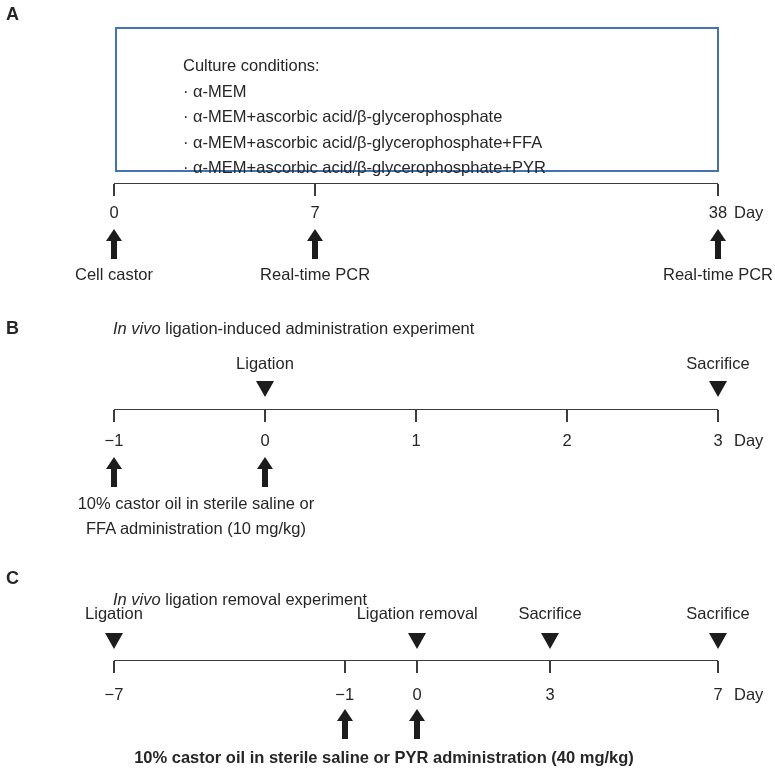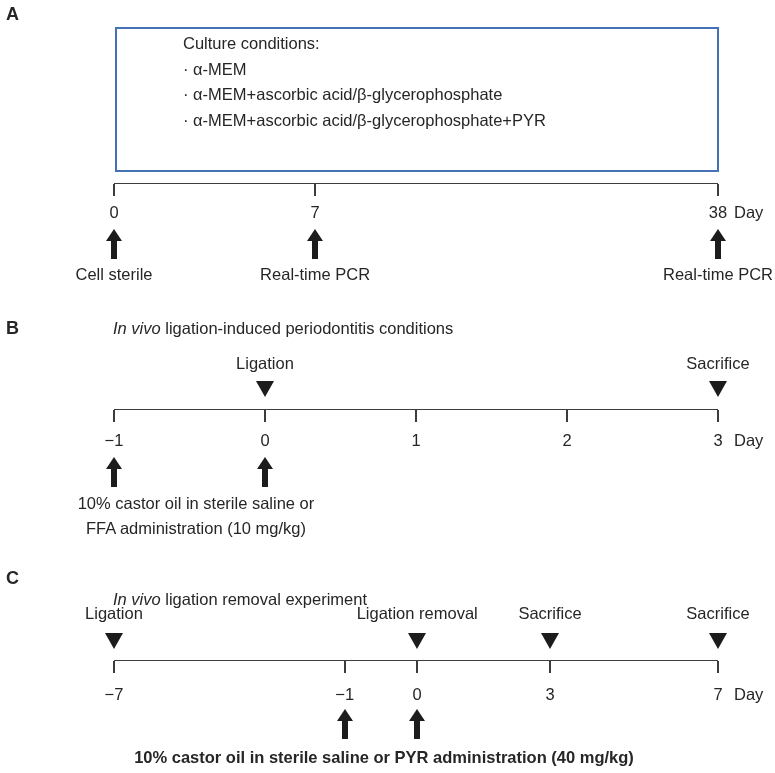--- a/index.html
+++ b/index.html
@@ -5,21 +5,21 @@
   html,body{margin:0;padding:0;background:#fff;}
   .fig{
     position:relative;width:775px;height:773px;background:#ffffff;overflow:hidden;
     font-family:"Liberation Sans", sans-serif;color:#262626;font-size:16.5px;
   }
   .abs{position:absolute;}
   .panel-label{font-weight:700;font-size:18px;line-height:22px;}
   .panel-title{line-height:22px;white-space:nowrap;}
   .cc-box{
     border:2px solid #4472b4;box-sizing:border-box;
-    padding:2px 0 0 66px;
+    padding:24px 0 0 66px;
   }
   .cc-line{line-height:25.5px;white-space:nowrap;}
   .axis-line{height:0;border-top:1.6px solid #3c3c3c;}
   .tick{position:absolute;top:0;width:1.6px;height:12px;background:#3c3c3c;}
   .tick-label{width:60px;margin-left:-30px;text-align:center;line-height:20px;white-space:nowrap;}
   .unit-label{line-height:20px;white-space:nowrap;}
   .event-label{width:220px;margin-left:-110px;text-align:center;line-height:20px;white-space:nowrap;}
   .downtri{width:0;height:0;margin-left:-9px;
     border-left:9px solid transparent;border-right:9px solid transparent;
     border-top:16px solid #1c1c1c;}
@@ -34,27 +34,28 @@
 <body>
 
 <div class="fig">
 
   <div class="abs panel-label" style="left:6px;top:3px;">A</div>
 
   <div class="abs cc-box" style="left:115px;top:27px;width:604px;height:145px;">
     <div class="cc-line">Culture conditions:</div>
     <div class="cc-line">· α-MEM</div>
     <div class="cc-line">· α-MEM+ascorbic acid/β-glycerophosphate</div>
+    <div class="cc-line">· α-MEM+ascorbic acid/β-glycerophosphate+FFA</div>
     <div class="cc-line">· α-MEM+ascorbic acid/β-glycerophosphate+PYR</div>
   </div>
 
   <div class="abs unit-label" style="left:734px;top:202px;">Day</div>
 
   <div class="abs panel-label" style="left:6px;top:317px;">B</div>
-  <div class="abs panel-title" style="left:113px;top:317px;"><i>In vivo</i><span> ligation-induced periodontitis conditions</span></div>
+  <div class="abs panel-title" style="left:113px;top:317px;"><i>In vivo</i><span> ligation-induced administration experiment</span></div>
 
   <div class="abs unit-label" style="left:734px;top:430px;">Day</div>
 
   <div class="abs caption" style="left:26px;top:492px;width:340px;">10% castor oil in sterile saline or</div>
   <div class="abs caption" style="left:26px;top:517px;width:340px;">FFA administration (10 mg/kg)</div>
 
   <div class="abs panel-label" style="left:6px;top:567px;">C</div>
   <div class="abs panel-title" style="left:113px;top:588px;"><i>In vivo</i><span> ligation removal experiment</span></div>
 
   <div class="abs unit-label" style="left:734px;top:684px;">Day</div>
@@ -66,21 +67,21 @@
       <div class="tick" style="left: 113.2px; top: 184px; background: rgb(60, 60, 60); position: absolute;"></div>
       <div class="tick-label" style="left: 114px; top: 202px; position: absolute;">0</div>
       <div class="tick" style="left: 314.332px; top: 184px; background: rgb(60, 60, 60); position: absolute;"></div>
       <div class="tick-label" style="left: 315.132px; top: 202px; position: absolute;">7</div>
       <div class="tick" style="left: 717.2px; top: 184px; background: rgb(60, 60, 60); position: absolute;"></div>
       <div class="tick-label" style="left: 718px; top: 202px; position: absolute;">38</div>
       <div class="uparrow" style="left: 114px; top: 229px; position: absolute;">
         <div class="head" style="position: static; border-bottom-color: rgb(28, 28, 28);"></div>
         <div class="stem" style="position: static; background: rgb(28, 28, 28);"></div>
       </div>
-      <div class="event-label" style="left: 114px; top: 264px; position: absolute;">Cell sterile</div>
+      <div class="event-label" style="left: 114px; top: 264px; position: absolute;">Cell castor</div>
       <div class="uparrow" style="left: 315.132px; top: 229px; position: absolute;">
         <div class="head" style="position: static; border-bottom-color: rgb(28, 28, 28);"></div>
         <div class="stem" style="position: static; background: rgb(28, 28, 28);"></div>
       </div>
       <div class="event-label" style="left: 315.132px; top: 264px; position: absolute;">Real-time PCR</div>
       <div class="uparrow" style="left: 718px; top: 229px; position: absolute;">
         <div class="head" style="position: static; border-bottom-color: rgb(28, 28, 28);"></div>
         <div class="stem" style="position: static; background: rgb(28, 28, 28);"></div>
       </div>
       <div class="event-label" style="left: 718px; top: 264px; position: absolute;">Real-time PCR</div>

